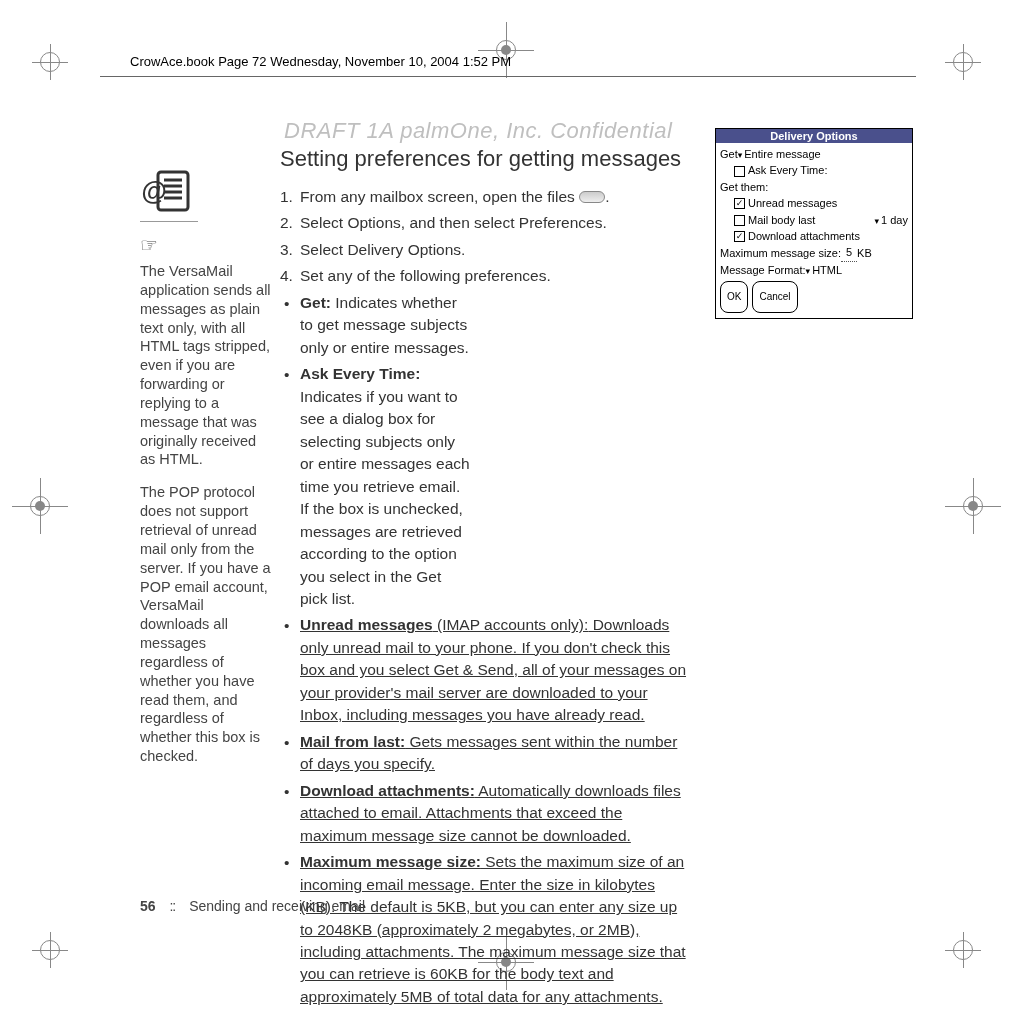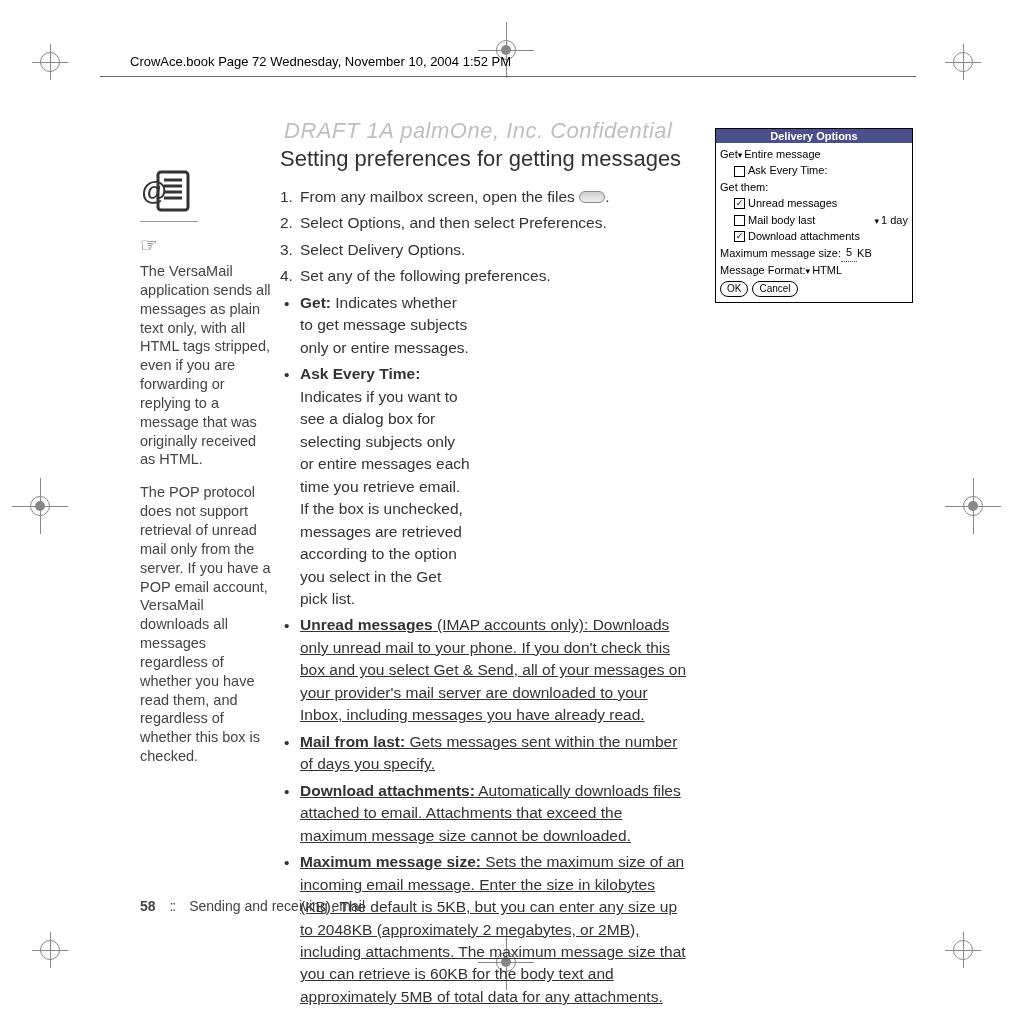--- a/index.html
+++ b/index.html
@@ -126,21 +126,21 @@
     font-size: 11px;
   }
   .palm .body { padding: 3px 4px 5px 4px; line-height: 1.4; color: #000; }
   .palm .row { display: flex; align-items: center; gap: 0; margin: 1px 0; }
   .palm .indent { padding-left: 14px; }
   .palm .check { width: 11px; height: 11px; border: 1px solid #000; display: inline-flex; align-items: center; justify-content: center; font-size: 9px; line-height: 1; margin-right: 3px; }
   .palm .check.on::after { content: "✓"; }
   .palm .drop::before { content: "▾"; margin-right: 2px; font-size: 9px; }
   .palm .dotline { border-bottom: 1px dotted #555; display: inline-block; min-width: 16px; text-align: center; padding: 0 2px; }
   .palm .btns { display: flex; gap: 4px; margin-top: 3px; }
-  .palm .btn { border: 1px solid #000; border-radius: 8px; padding: 0 6px; font-size: 10px; background: #fff; }
+  .palm .btn { border: 1px solid #000; border-radius: 8px; padding: 8px 6px; font-size: 10px; background: #fff; }
   
   .footer {
     position: absolute;
     bottom: 98px; left: 140px;
     font-size: 14px;
     color: #444;
   }
   .footer .pg { font-weight: 700; margin-right: 10px; }
   .footer .sep { margin-right: 10px; letter-spacing: -1px; }
 </style>
@@ -302,16 +302,16 @@
         <span class="drop">HTML</span>
       </div>
     <div class="btns">
       <div class="btn">OK</div>
       <div class="btn">Cancel</div>
     </div>
   </div>
 </div>
 
 <div class="footer">
-  <span class="pg">58</span>
+  <span class="pg">56</span>
   <span class="sep">::</span>
   <span>Sending and receiving email</span>
 </div>
 
 </body></html>

